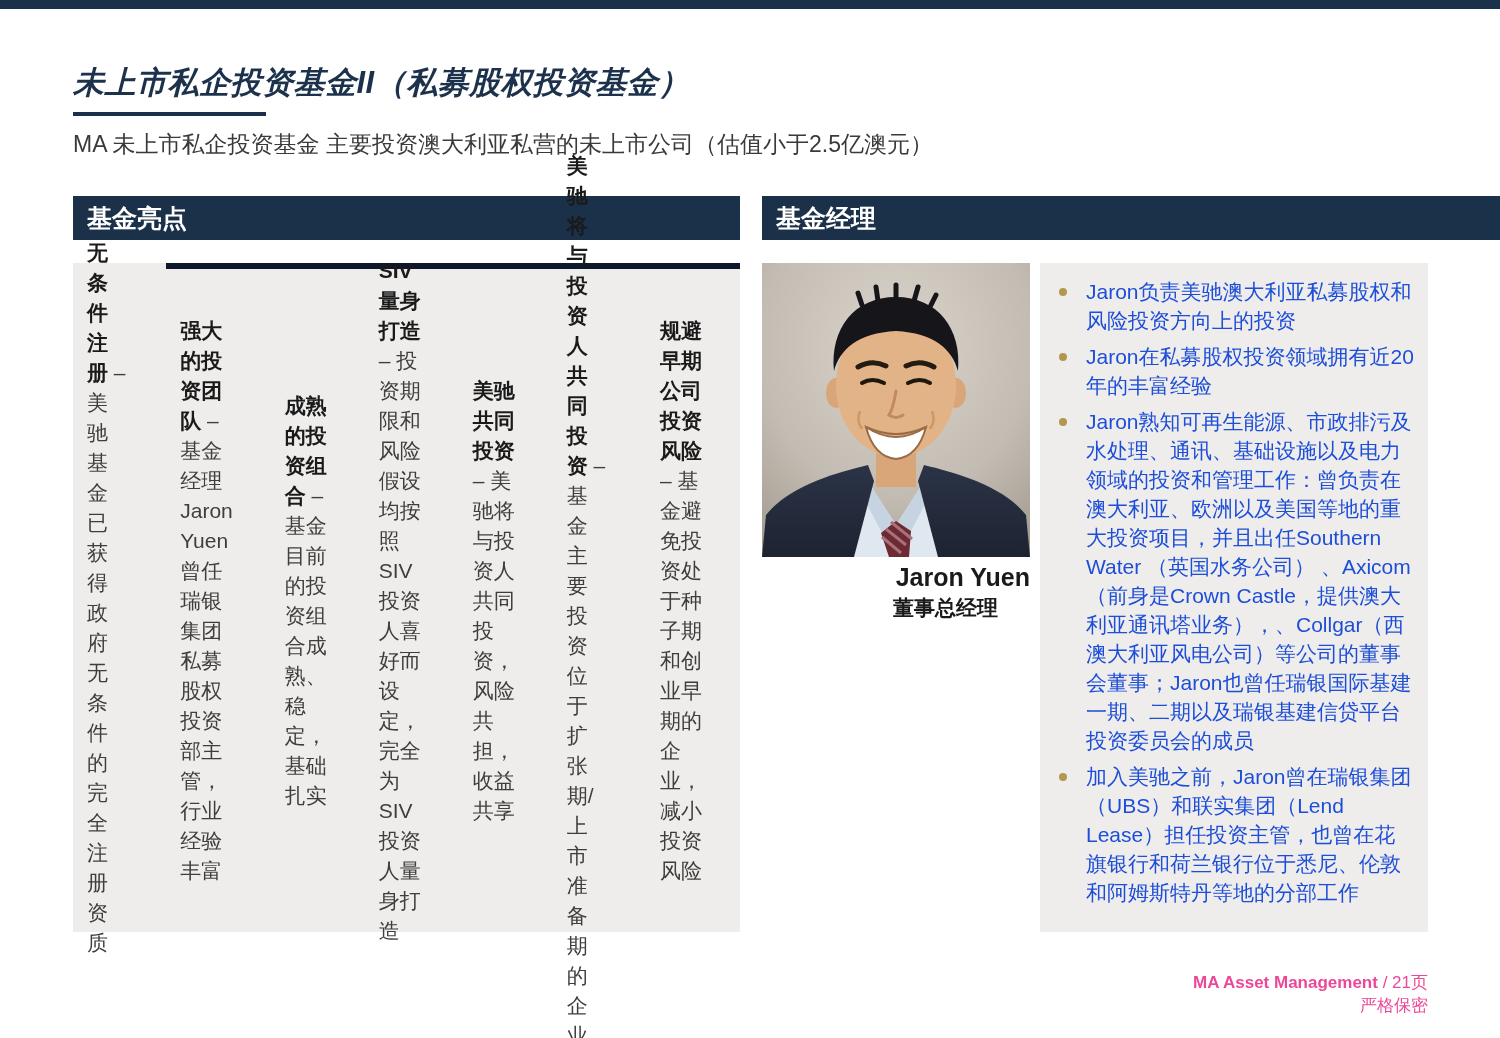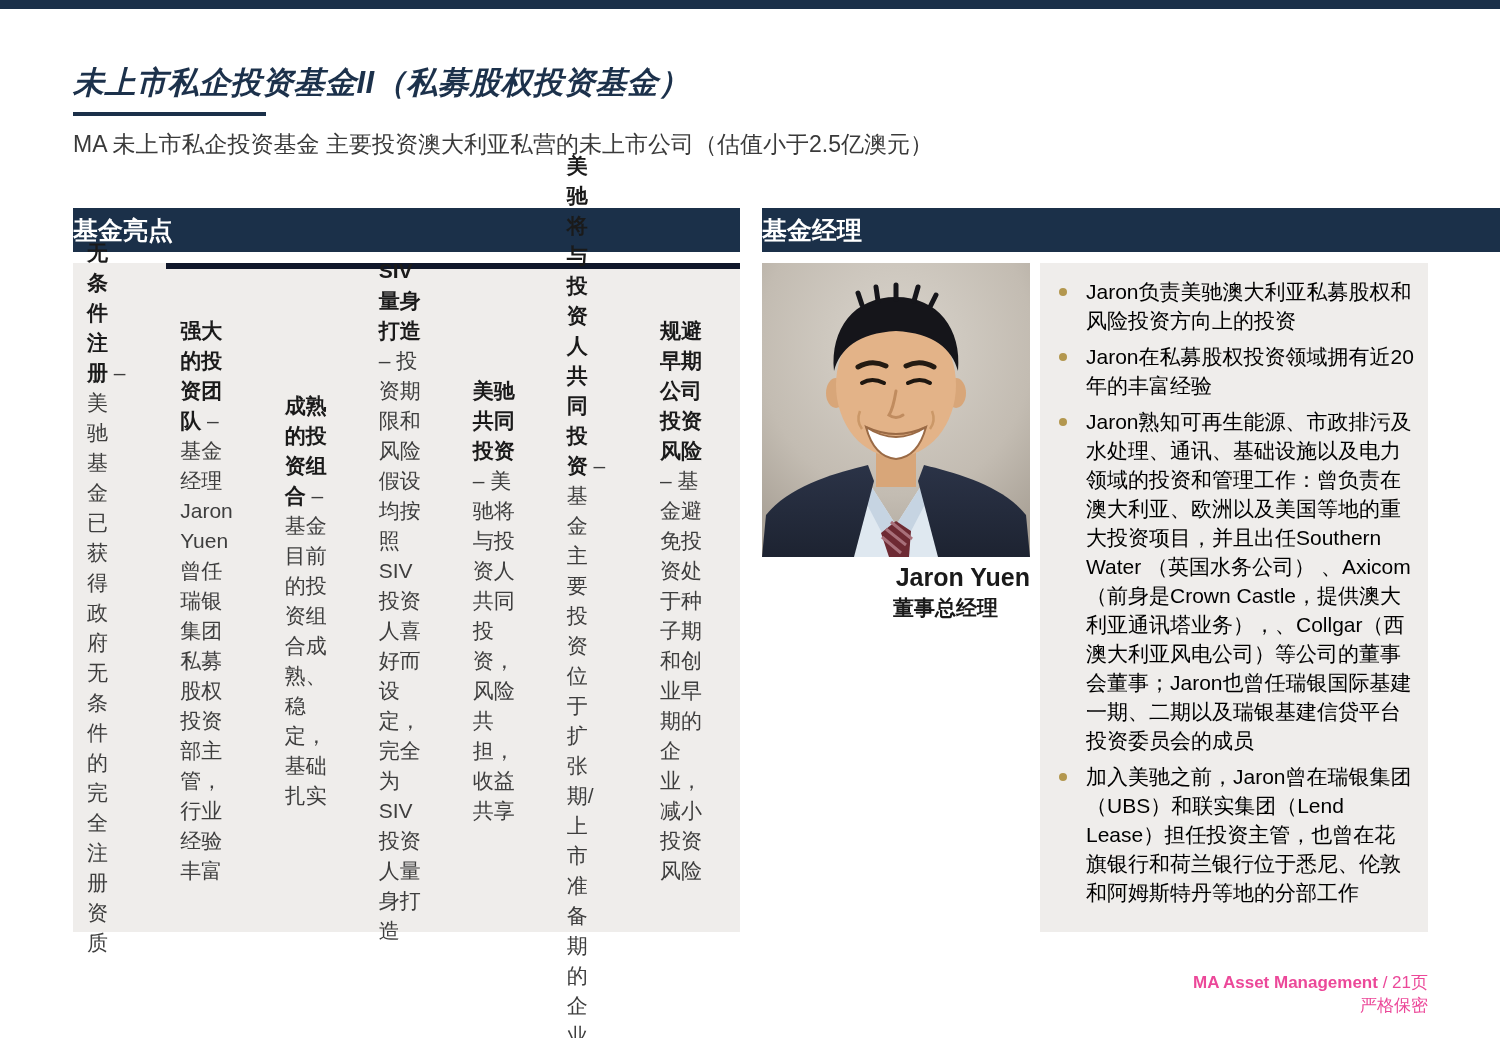--- a/index.html
+++ b/index.html
@@ -20,24 +20,24 @@
     white-space: nowrap;
     font-style: italic;
   }
   .title-underline { position: absolute; left: 73px; top: 112px; width: 193px; height: 4px; background: #1b3049; }
   .page-subtitle {
     position: absolute; left: 73px; top: 129px;
     font-size: 23px; color: #3a3a3a; white-space: nowrap;
   }
 
   .panel-header {
-    position: absolute; top: 208px; height: 44px;
+    position: absolute; top: 196px; height: 44px;
     background: #1b3049; color: #ffffff;
     font-size: 25px; font-weight: bold;
-    line-height: 44px; 
+    line-height: 44px; padding-left: 14px;
   }
   .panel-header.left  { left: 73px;  width: 667px; }
   .panel-header.right { left: 762px; width: 777px; }
 
   .highlights-body {
     position: absolute; left: 73px; top: 263px; width: 667px; height: 669px;
     background: #efedeb; display: flex; 
   }
   .highlight-item {
     flex: 1 1 0; display: flex; flex-direction: column; justify-content: center;
@@ -64,21 +64,21 @@
 
   .manager-bio {
     position: absolute; left: 1040px; top: 263px; width: 388px; height: 669px;
     background: #efedeb; padding: 14px 12px 0 16px;
   }
   .bio-bullet { display: flex; margin-bottom: 7px; }
   .bullet-dot {
     flex: 0 0 auto; width: 8px; height: 8px; border-radius: 50%;
     background: #b3974e; margin: 11px 19px 0 3px;
   }
-  .bio-text { font-size: 21px; line-height: 29px; color: #000000; }
+  .bio-text { font-size: 21px; line-height: 29px; color: #1d4ed8; }
 
   .footer {
     position: absolute; right: 72px; top: 971px; text-align: right;
     font-size: 17px; color: #ec4899; line-height: 23px;
   }
   .footer-brand { font-weight: bold; }
 </style>
 </head>
 <body>
 

